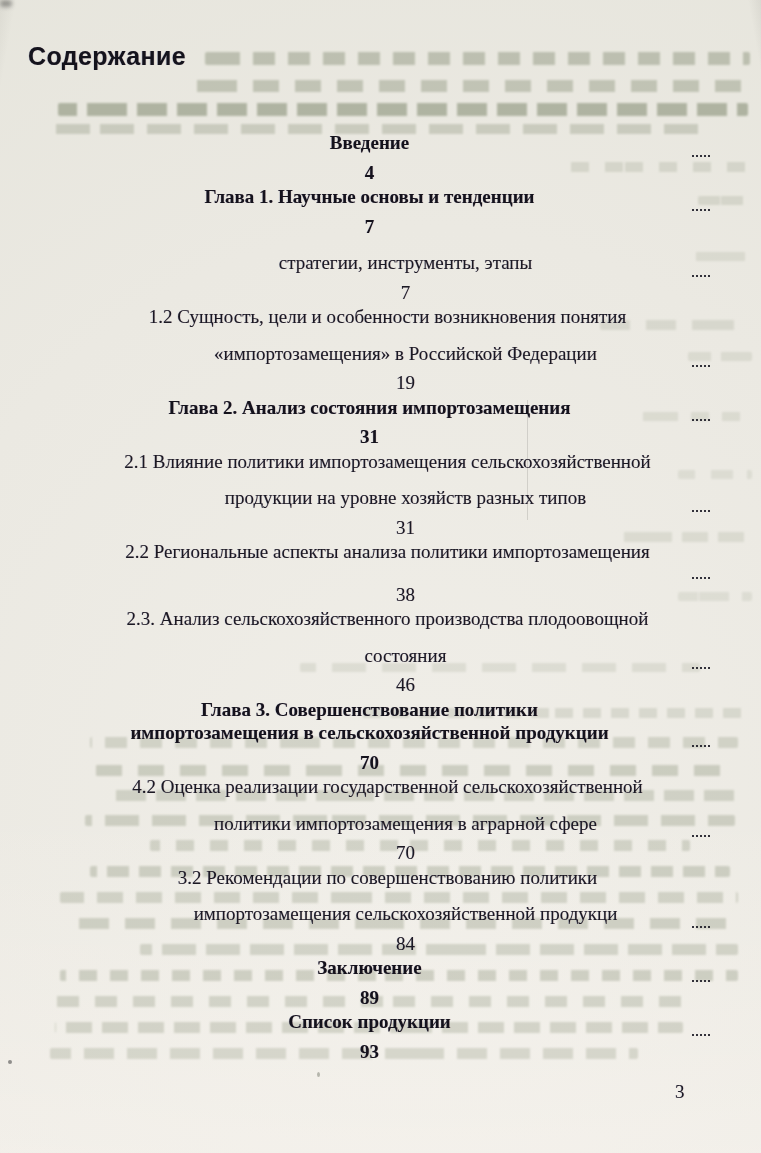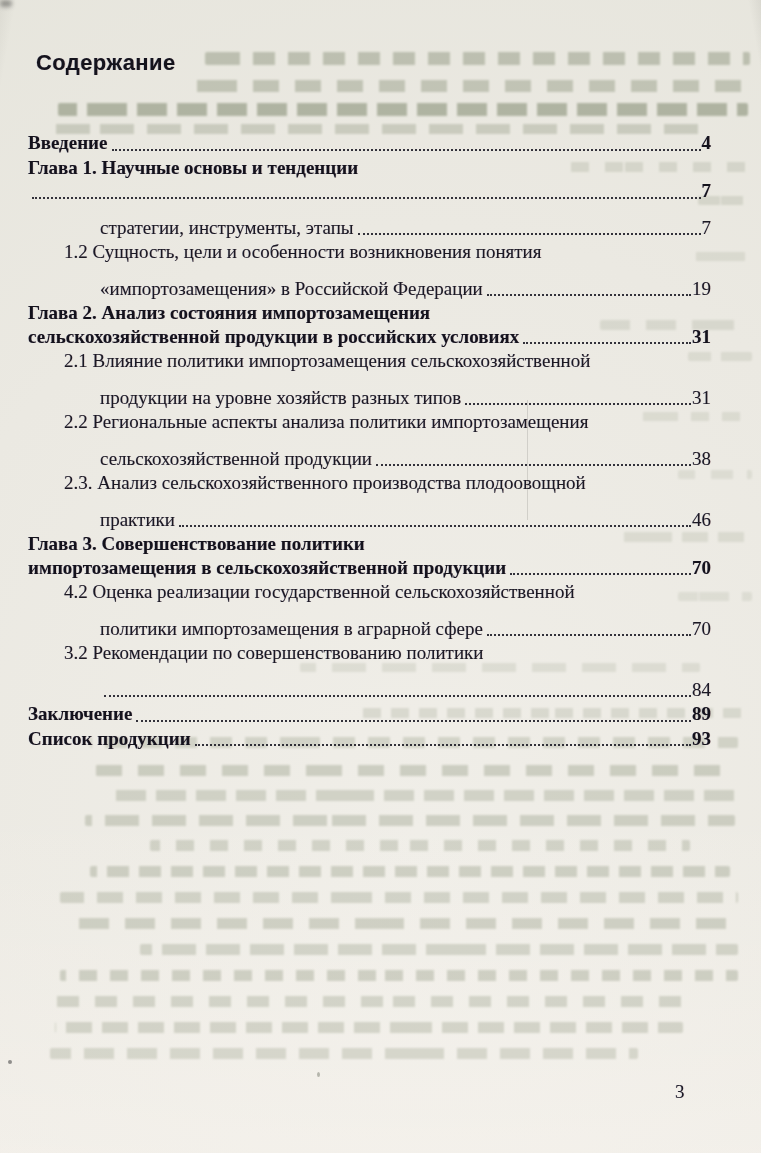--- a/index.html
+++ b/index.html
@@ -23,35 +23,35 @@
   }
   
   .bleed-layer{position:absolute;inset:0;pointer-events:none;}
   .bleed{
     position:absolute;border-radius:2px;filter:blur(1.3px);
   }
   .speck{position:absolute;border-radius:50%;}
   .hairline{position:absolute;}
   
   .title{
-    position:absolute;top:42px;left:28px;margin:8px;
+    position:absolute;top:42px;left:28px;margin:0;
     font-family:"Liberation Sans", sans-serif;
-    font-weight:bold;font-size:22px;letter-spacing:.4px;
+    font-weight:bold;font-size:25px;letter-spacing:.4px;
     color:#14131c;
     text-shadow:.6px .3px 0 rgba(150,40,55,.16), -.6px -.3px 0 rgba(30,60,150,.2);
   }
   .toc{
     position:absolute;top:130px;left:28px;right:50px;
     font-size:19px;
     text-shadow:.5px .3px 0 rgba(150,40,55,.15), -.5px -.3px 0 rgba(30,60,150,.2);
   }
   .entry{margin:1px 0;}
   .entry.bold{font-weight:bold;color:#14121c;}
   .entry.sep{}
-  .line{display:flex;align-items:center;line-height:23.5px;white-space:nowrap;}
+  .line{display:flex;align-items:center;line-height:23.5px;white-space:nowrap;flex-direction:column;}
   .line.lvl1{padding-left:36px;}
   .line.lvl2{padding-left:72px;margin-top:13px;}
   .leader{
     flex:1 1 auto;min-width:18px;align-self:flex-end;
     border-bottom:2.6px dotted #23222c;
     margin:0 1px 4px 4px;opacity:.92;
   }
   .pg{flex:0 0 auto;}
   .pagenum{
     position:absolute;top:1081px;left:675px;
@@ -133,51 +133,49 @@
           <span>«импортозамещения» в Российской Федерации</span>
           <span class="leader"></span>
           <span class="pg">19</span>
         </div>
       </div>
       <div class="entry bold sep">
         <div class="line lvl0">
           <span>Глава 2. Анализ состояния импортозамещения</span>
         </div>
         <div class="line lvl0">
-          <span>сельскохозяйственной продукции в российских условиях</span>
           <span class="leader"></span>
           <span class="pg">31</span>
         </div>
       </div>
       <div class="entry">
         <div class="line lvl1">
           <span>2.1 Влияние политики импортозамещения сельскохозяйственной</span>
         </div>
         <div class="line lvl2">
           <span>продукции на уровне хозяйств разных типов</span>
           <span class="leader"></span>
           <span class="pg">31</span>
         </div>
       </div>
       <div class="entry">
         <div class="line lvl1">
           <span>2.2 Региональные аспекты анализа политики импортозамещения</span>
         </div>
         <div class="line lvl2">
-          <span>сельскохозяйственной продукции</span>
           <span class="leader"></span>
           <span class="pg">38</span>
         </div>
       </div>
       <div class="entry">
         <div class="line lvl1">
           <span>2.3. Анализ сельскохозяйственного производства плодоовощной</span>
         </div>
         <div class="line lvl2">
-          <span>практики</span>
+          <span>состояния</span>
           <span class="leader"></span>
           <span class="pg">46</span>
         </div>
       </div>
       <div class="entry bold sep">
         <div class="line lvl0">
           <span>Глава 3. Совершенствование политики</span>
         </div>
         <div class="line lvl0">
           <span>импортозамещения в сельскохозяйственной продукции</span>
@@ -193,20 +191,21 @@
           <span>политики импортозамещения в аграрной сфере</span>
           <span class="leader"></span>
           <span class="pg">70</span>
         </div>
       </div>
       <div class="entry">
         <div class="line lvl1">
           <span>3.2 Рекомендации по совершенствованию политики</span>
         </div>
         <div class="line lvl2">
+          <span>импортозамещения сельскохозяйственной продукци</span>
           <span class="leader"></span>
           <span class="pg">84</span>
         </div>
       </div>
       <div class="entry bold sep">
         <div class="line lvl0">
           <span>Заключение</span>
           <span class="leader"></span>
           <span class="pg">89</span>
         </div>

